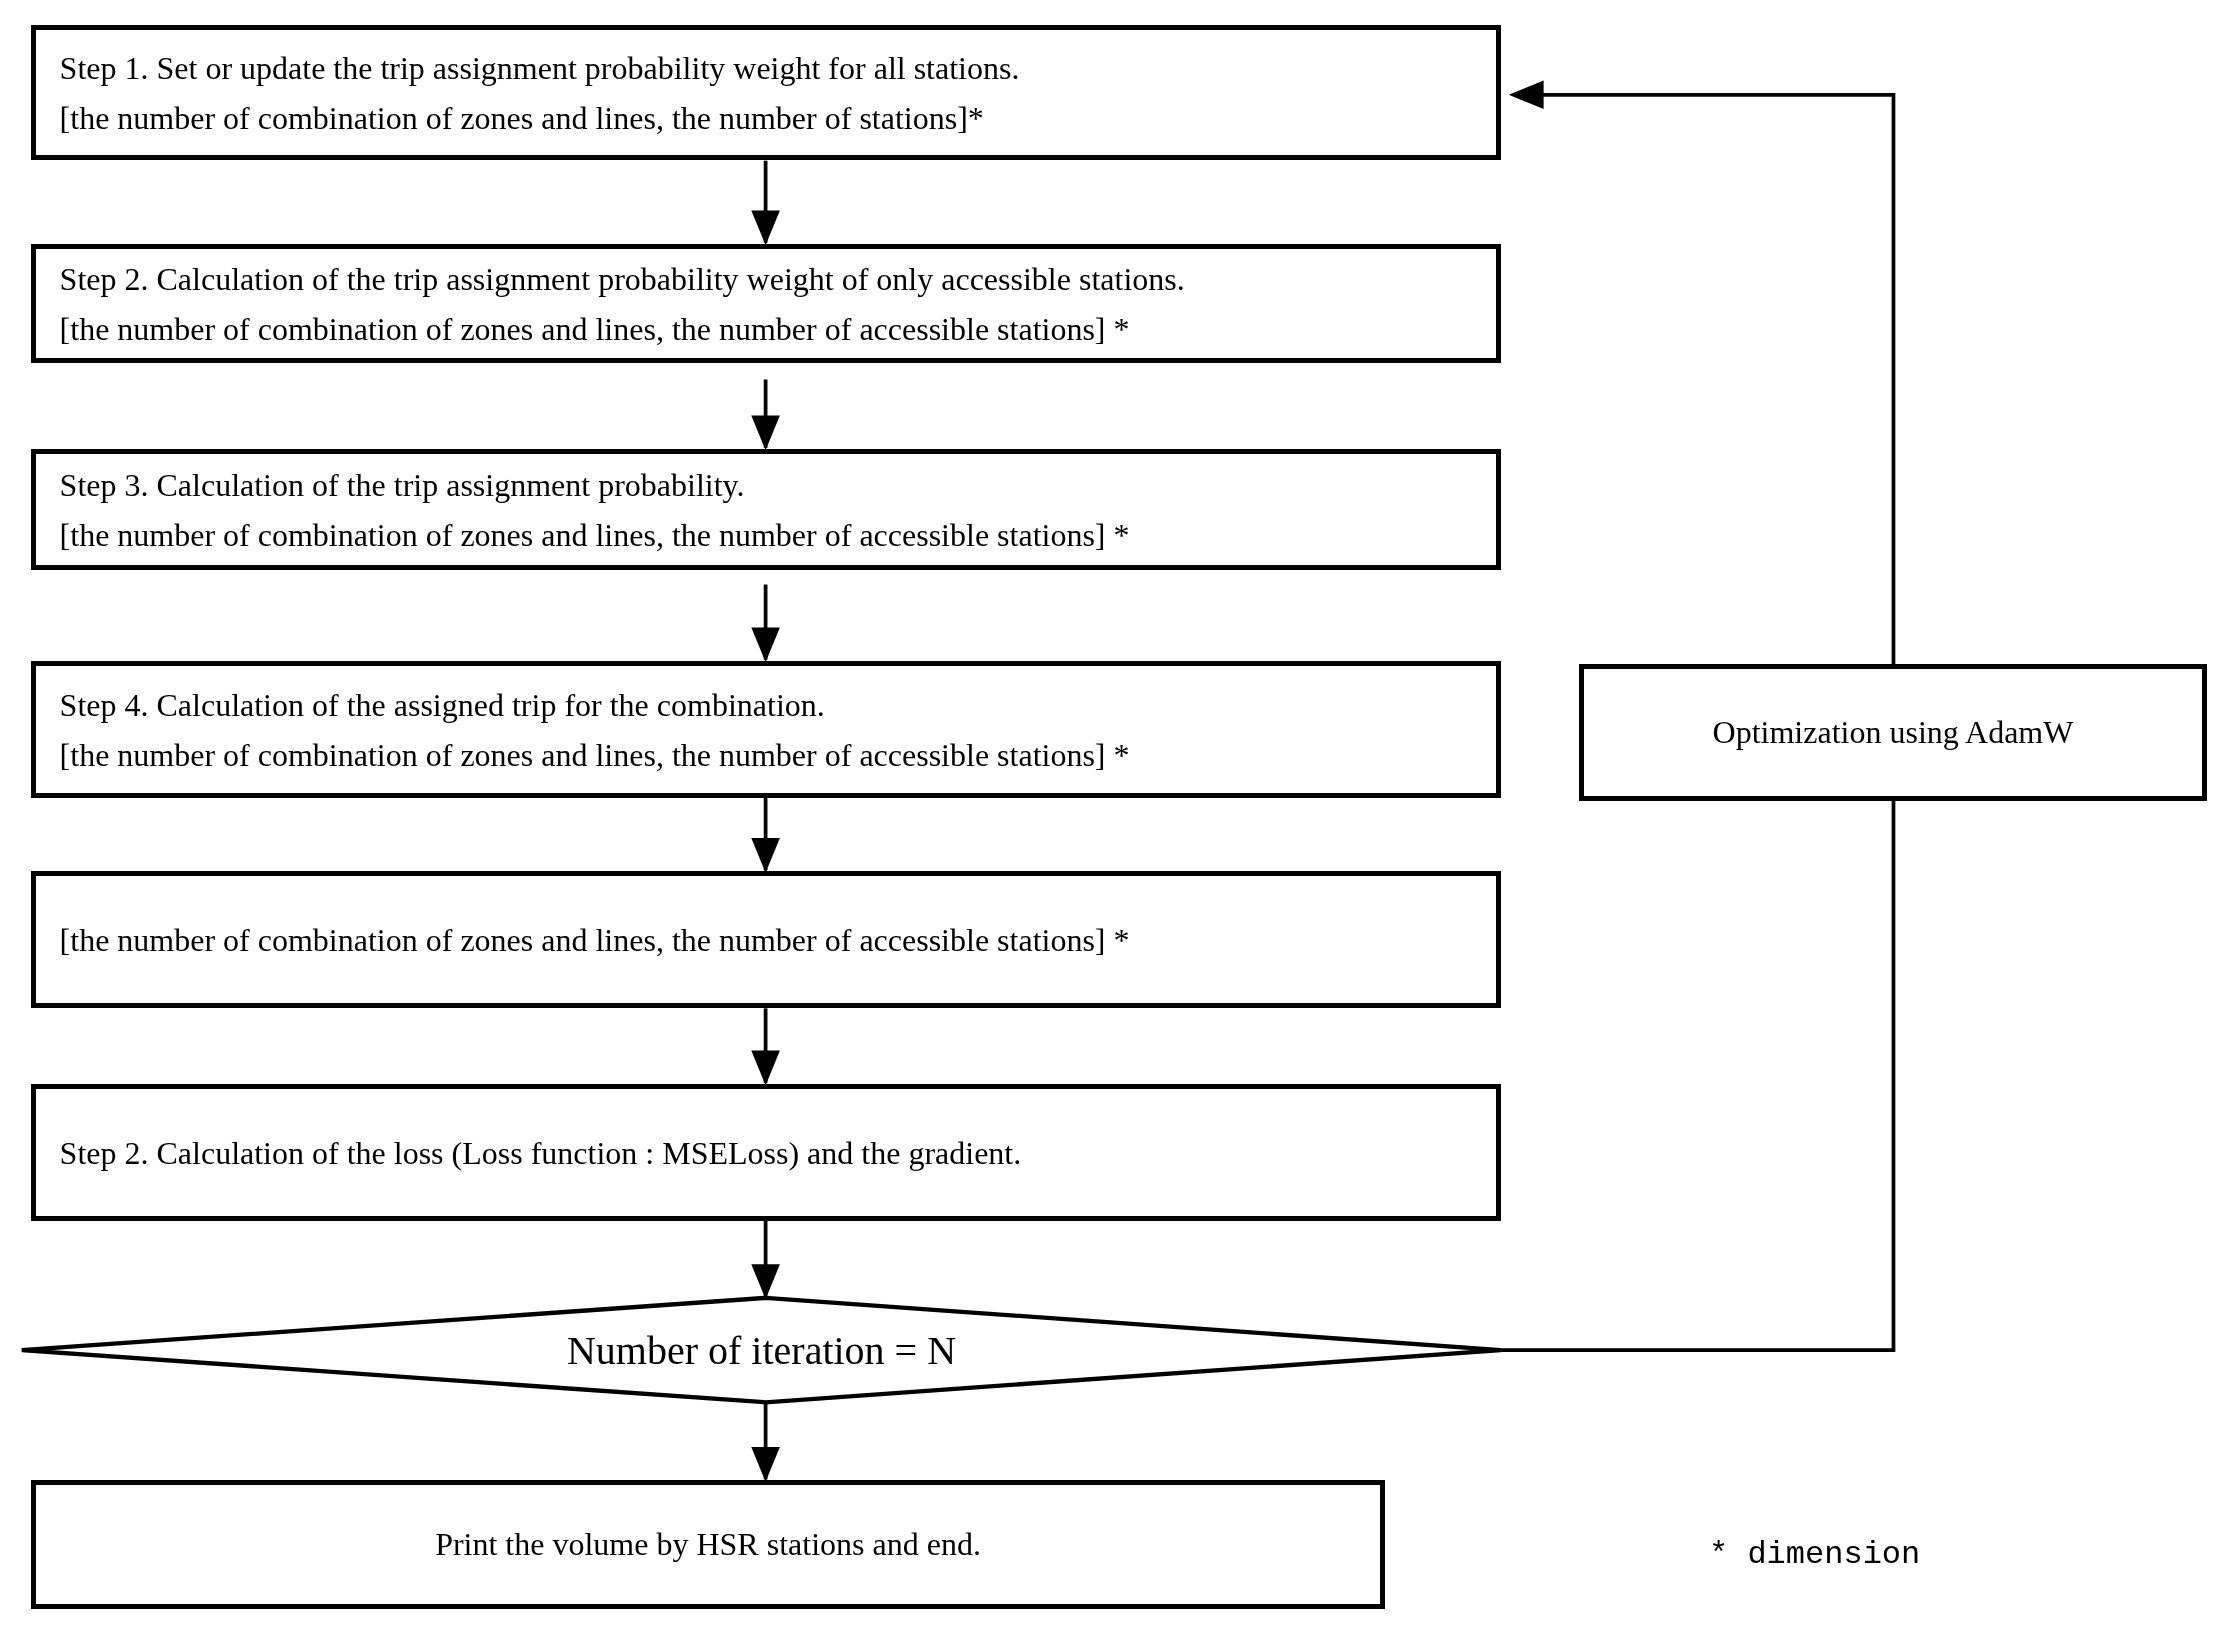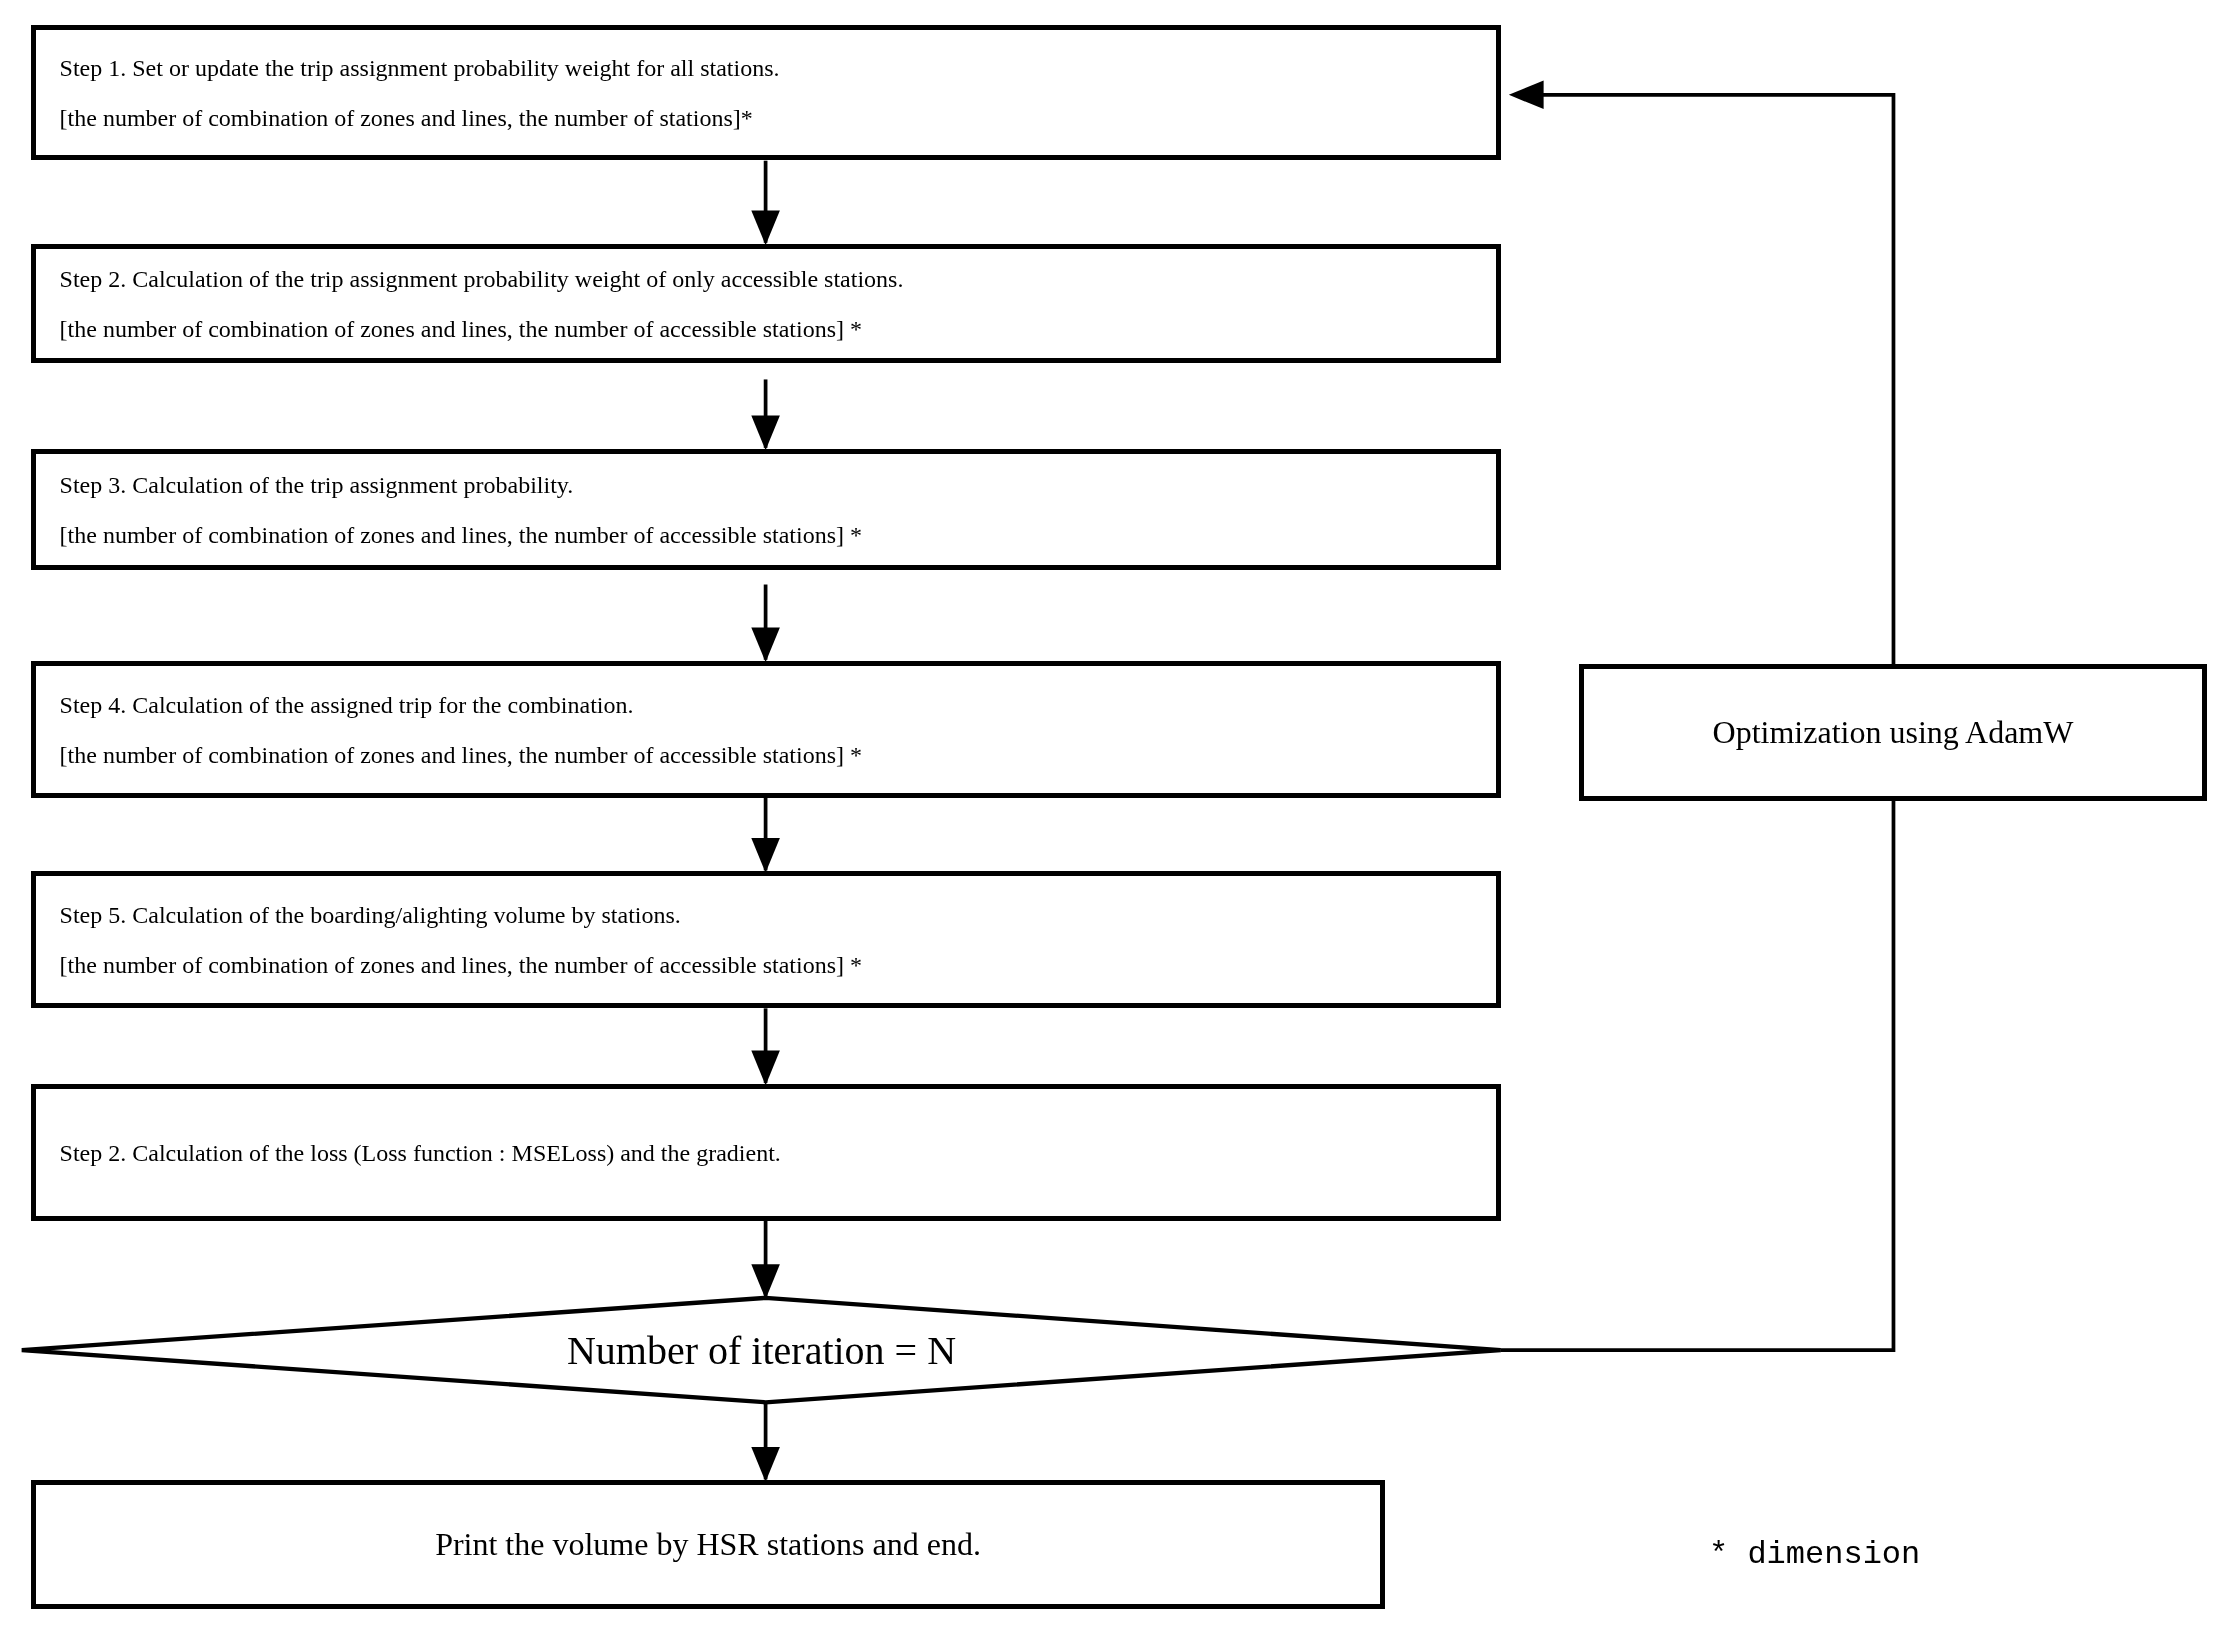--- a/index.html
+++ b/index.html
@@ -30,21 +30,21 @@
     border: 5.6px solid #000000;
     background: #ffffff;
     box-sizing: border-box;
     display: flex;
     flex-direction: column;
     justify-content: center;
     padding-left: 23.6px;
     padding-right: 12.4px;
   }
   .step-box .line {
-    font-size: 24px;
+    font-size: 32px;
     line-height: 50px;
     white-space: nowrap;
   }
   .center-box {
     position: absolute;
     border: 5.6px solid #000000;
     background: #ffffff;
     box-sizing: border-box;
     display: flex;
     align-items: center;
@@ -120,21 +120,20 @@
     <div class="line">Step 3. Calculation of the trip assignment probability.</div>
     <div class="line">[the number of combination of zones and lines, the number of accessible stations] *</div>
   </div>
 
   <div class="step-box" style="top:661px;height:137px">
     <div class="line">Step 4. Calculation of the assigned trip for the combination.</div>
     <div class="line">[the number of combination of zones and lines, the number of accessible stations] *</div>
   </div>
 
   <div class="step-box" style="top:871px;height:137px">
-    <div class="line">Step 5. Calculation of the boarding/alighting volume by stations.</div>
     <div class="line">[the number of combination of zones and lines, the number of accessible stations] *</div>
   </div>
 
   <div class="step-box" style="top:1084px;height:137px">
     <div class="line">Step 2. Calculation of the loss (Loss function : MSELoss) and the gradient.</div>
   </div>
 
   <div class="diamond-label">Number of iteration = N</div>
 
   <div class="center-box" style="left:31px;top:1480px;width:1354px;height:129px">

